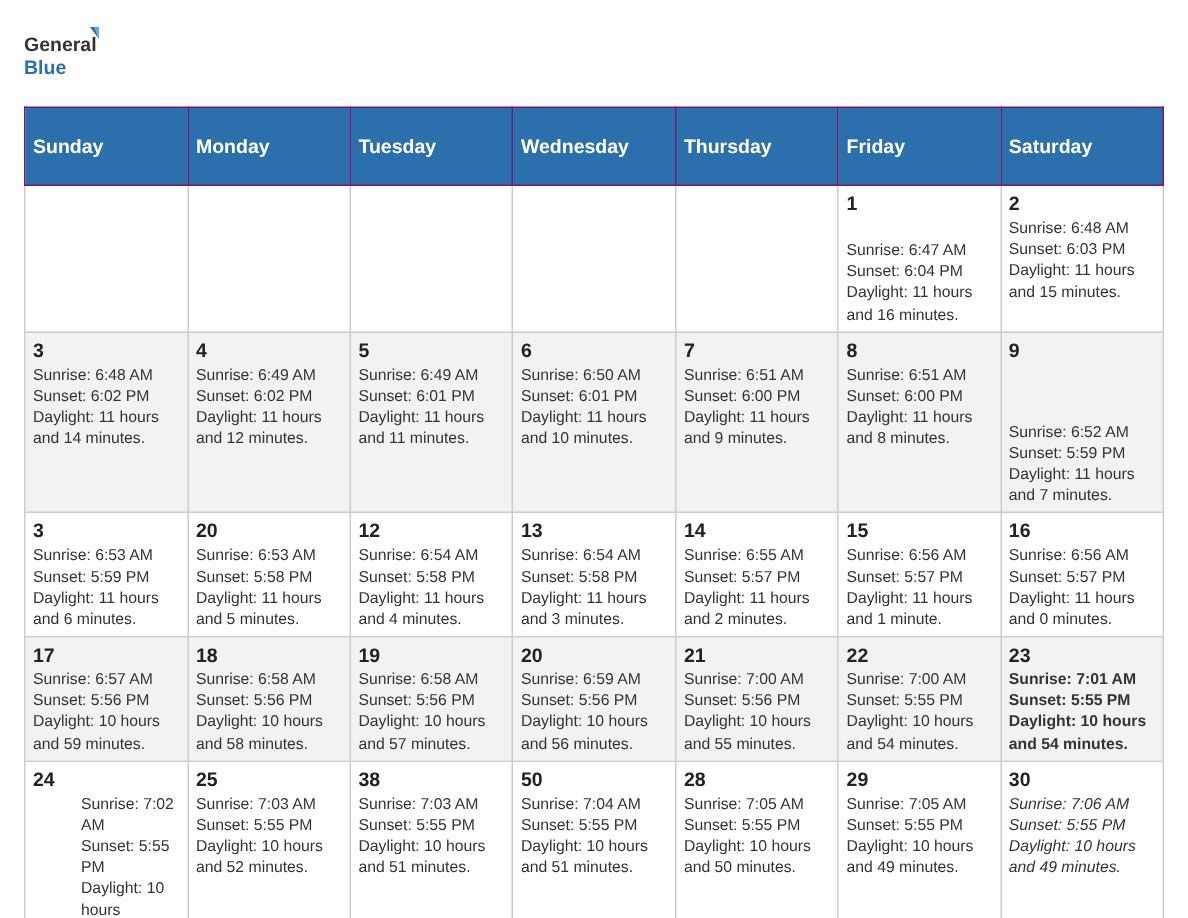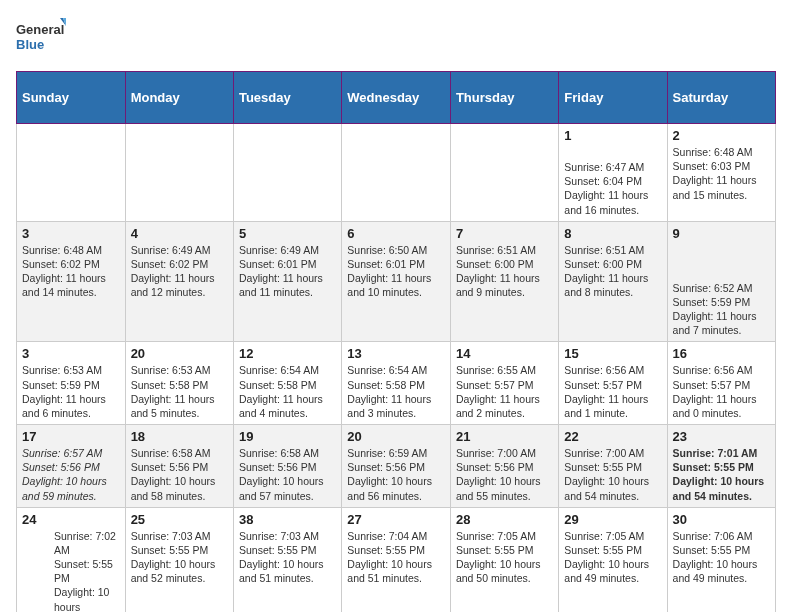--- a/index.html
+++ b/index.html
@@ -214,21 +214,21 @@
           <div class="day-num">16</div>
           <div class="day-info" style="white-space: pre-line;">Sunrise: 6:56 AM
 Sunset: 5:57 PM
 Daylight: 11 hours
 and 0 minutes.</div>
         </td>
       </tr>
       <tr>
         <td>
           <div class="day-num">17</div>
-          <div class="day-info" style="white-space: pre-line; font-style: italic;">Sunrise: 6:57 AM
+          <div class="day-info" style="white-space: pre-line;">Sunrise: 6:57 AM
 Sunset: 5:56 PM
 Daylight: 10 hours
 and 59 minutes.</div>
         </td>
         <td>
           <div class="day-num">18</div>
           <div class="day-info" style="white-space: pre-line;">Sunrise: 6:58 AM
 Sunset: 5:56 PM
 Daylight: 10 hours
 and 58 minutes.</div>
@@ -285,21 +285,21 @@
 and 52 minutes.</div>
         </td>
         <td>
           <div class="day-num">38</div>
           <div class="day-info" style="white-space: pre-line;">Sunrise: 7:03 AM
 Sunset: 5:55 PM
 Daylight: 10 hours
 and 51 minutes.</div>
         </td>
         <td>
-          <div class="day-num">27</div>
+          <div class="day-num">50</div>
           <div class="day-info" style="white-space: pre-line;">Sunrise: 7:04 AM
 Sunset: 5:55 PM
 Daylight: 10 hours
 and 51 minutes.</div>
         </td>
         <td>
           <div class="day-num">28</div>
           <div class="day-info" style="white-space: pre-line;">Sunrise: 7:05 AM
 Sunset: 5:55 PM
 Daylight: 10 hours
@@ -307,20 +307,20 @@
         </td>
         <td>
           <div class="day-num">29</div>
           <div class="day-info" style="white-space: pre-line;">Sunrise: 7:05 AM
 Sunset: 5:55 PM
 Daylight: 10 hours
 and 49 minutes.</div>
         </td>
         <td>
           <div class="day-num">30</div>
-          <div class="day-info" style="white-space: pre-line;">Sunrise: 7:06 AM
+          <div class="day-info" style="white-space: pre-line; font-style: italic;">Sunrise: 7:06 AM
 Sunset: 5:55 PM
 Daylight: 10 hours
 and 49 minutes.</div>
         </td>
       </tr>
     </tbody>
 </table>
 
 </body></html>

